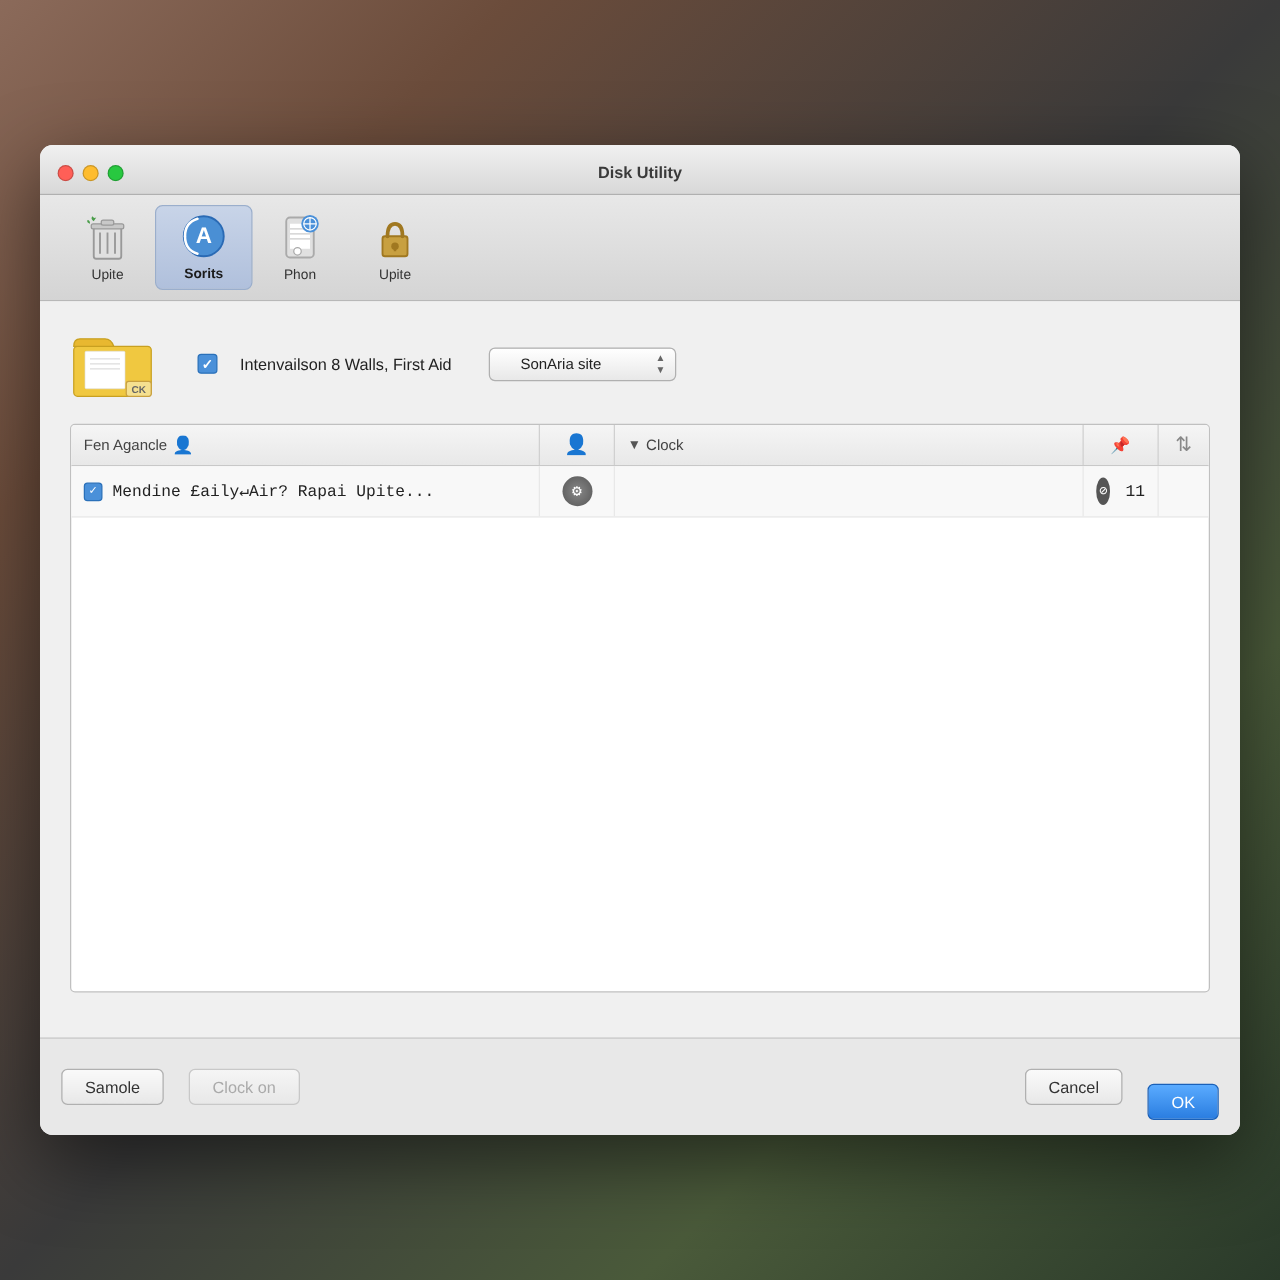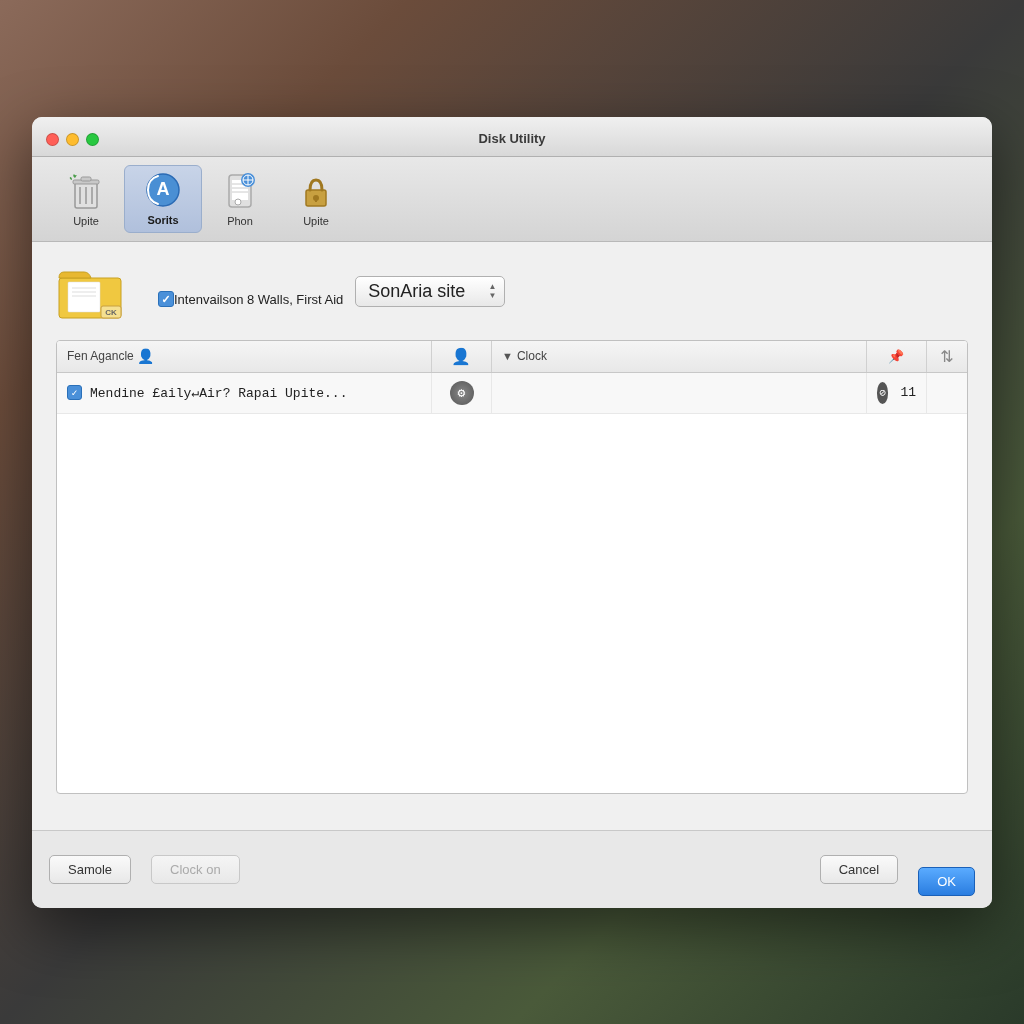--- a/index.html
+++ b/index.html
@@ -128,22 +128,22 @@
 
     .checkboxes {
       display: flex;
       flex-direction: column;
       gap: 10px;
       flex: 1;
     }
 
     .checkbox-row {
       display: flex;
-      align-items: flex-end;
-      gap: 0;
+      align-items: center;
+      gap: 18px;
       padding-left: 16px;
     }
 
     .checkbox-box {
       width: 16px;
       height: 16px;
       background: #4a90d9;
       border: 1px solid #2a70b9;
       border-radius: 3px;
       display: flex;
@@ -171,22 +171,23 @@
       border: 1px solid #b0b0b0;
       border-radius: 5px;
       background: linear-gradient(to bottom, #ffffff, #e8e8e8);
       padding: 4px 8px 4px 12px;
       min-width: 150px;
       cursor: pointer;
     }
 
     .dropdown-text {
       flex: 1;
-      font-size: 18px;
+      font-size: 12px;
       color: #222;
+      margin-left: 12px;
     }
 
     .dropdown-arrow {
       display: flex;
       flex-direction: column;
       gap: 1px;
       margin-left: 8px;
     }
 
     .dropdown-arrow::before {

